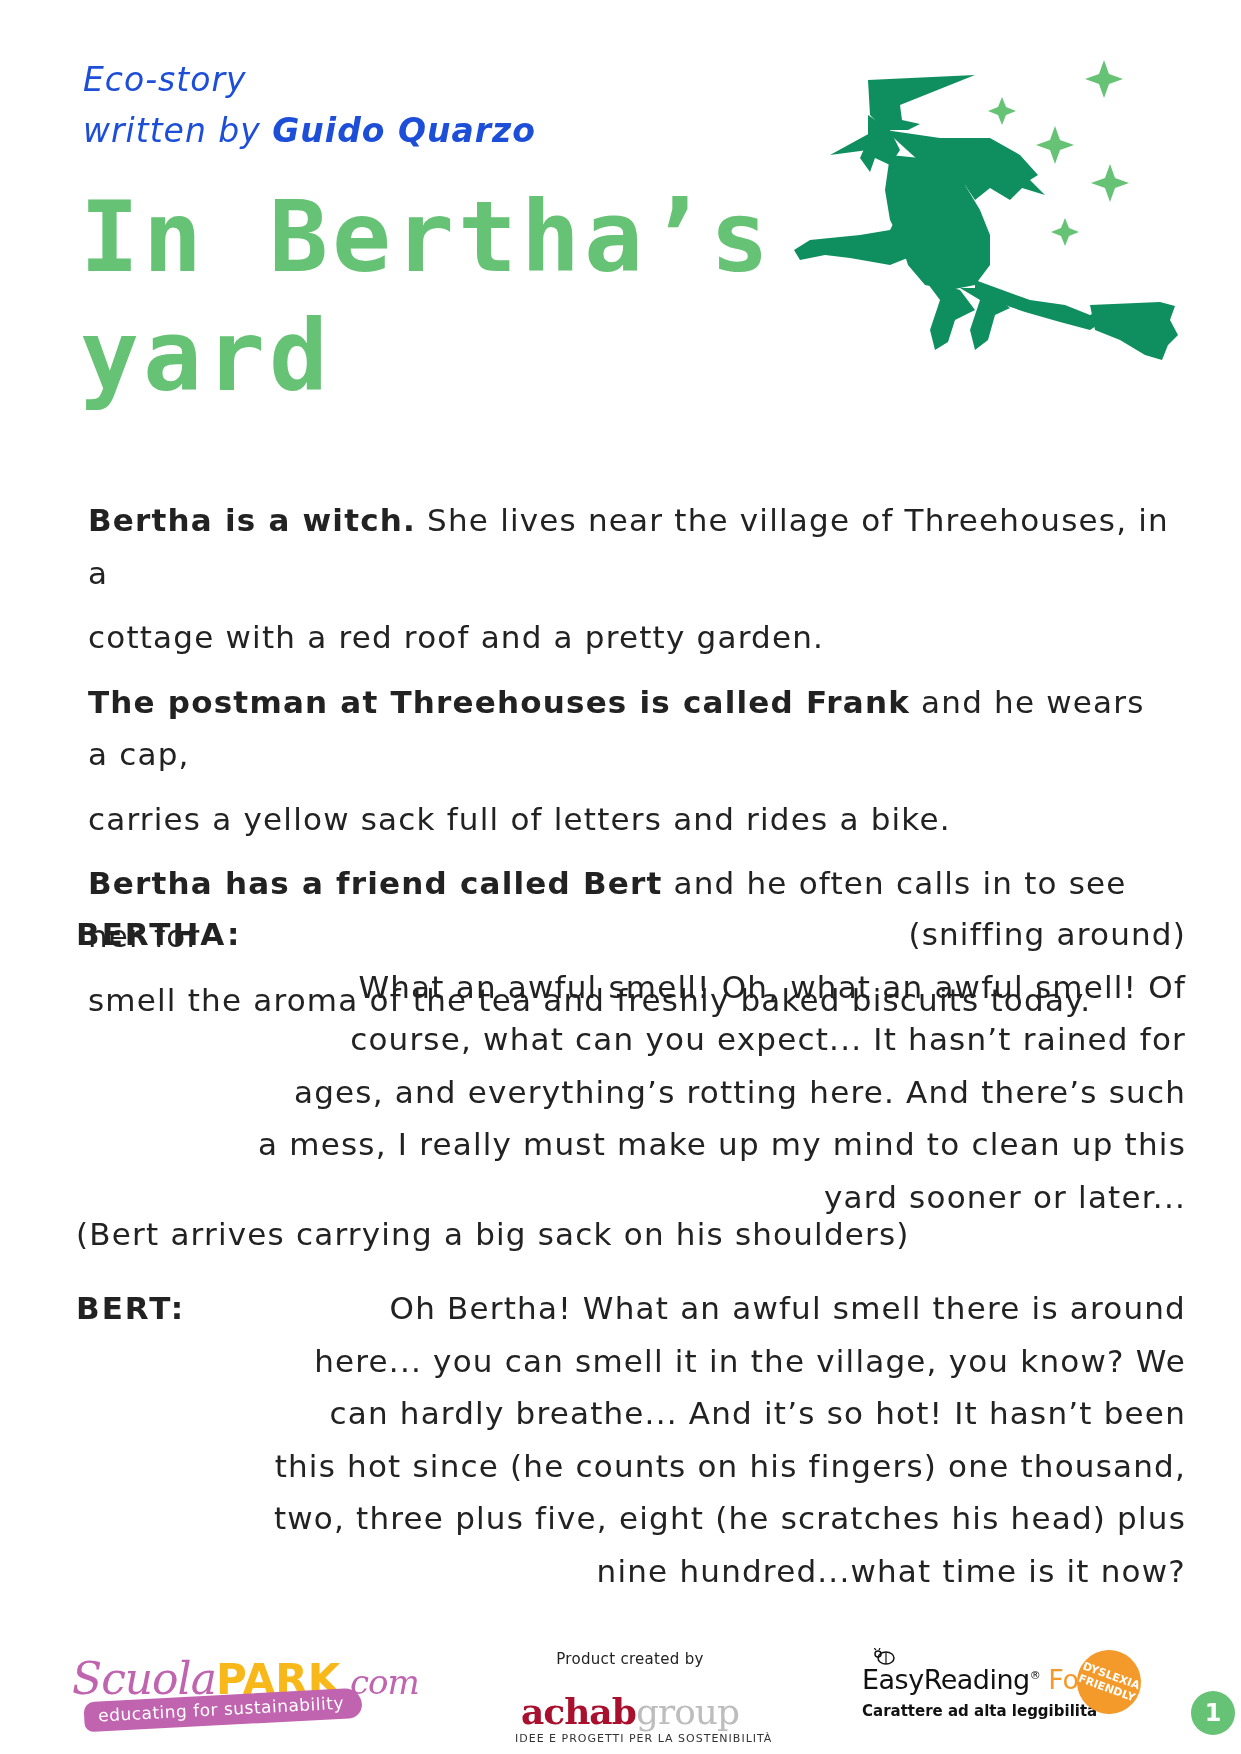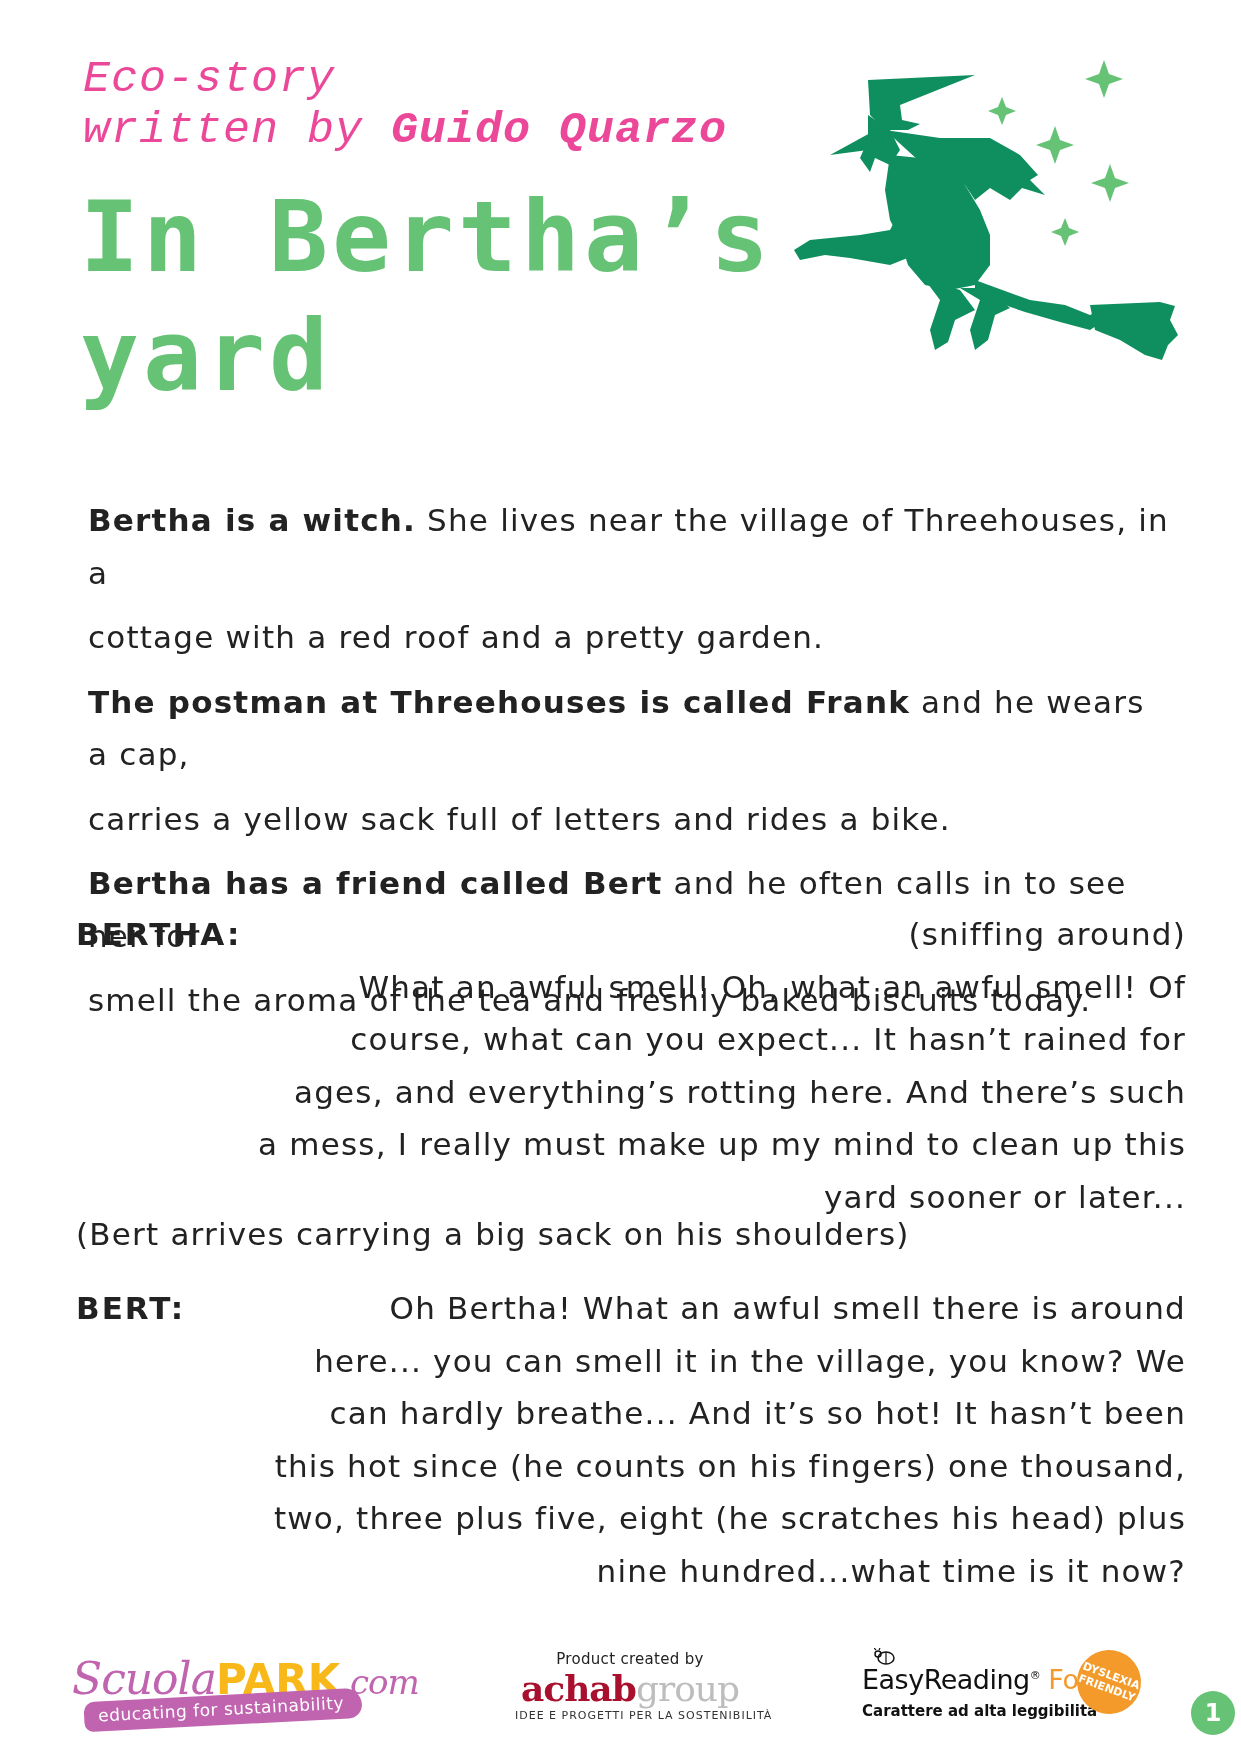--- a/index.html
+++ b/index.html
@@ -13,27 +13,26 @@
       position: relative;
       overflow: hidden;
       font-family: "DejaVu Sans", sans-serif;
       color: #222222;
     }
     .abs { position: absolute; }
 
     
     .eco-story {
       left: 83px; top: 54px;
-      font-size: 45px;
+      font-size: 33px;
       font-style: italic;
       letter-spacing: 1px;
       line-height: 51px;
-      color: #ec4899;
-      white-space: nowrap;
-      font-family: Liberation Mono, monospace;
+      color: #1d4ed8;
+      white-space: nowrap;
     }
     .eco-story .author { font-weight: bold; }
 
     .title {
       left: 80px; top: 178px;
       font-size: 98px;
       font-weight: bold;
       line-height: 119px;
       color: #66C275;
       letter-spacing: 4px;
@@ -135,20 +134,21 @@
       font-size: 15px;
       color: #222;
       letter-spacing: 0.3px;
     }
     .achab-word {
       font-family: "DejaVu Serif", serif;
       font-size: 36px;
       line-height: 40px;
       letter-spacing: -1px;
       white-space: nowrap;
+      margin-top: 23px;
     }
     .achab-word .achab { color: #A8102E; font-weight: bold; }
     .achab-word .group { color: #BDBDBD; }
     .achab-sub {
       font-size: 11px;
       color: #333;
       letter-spacing: 1px;
       white-space: nowrap;
     }
 

